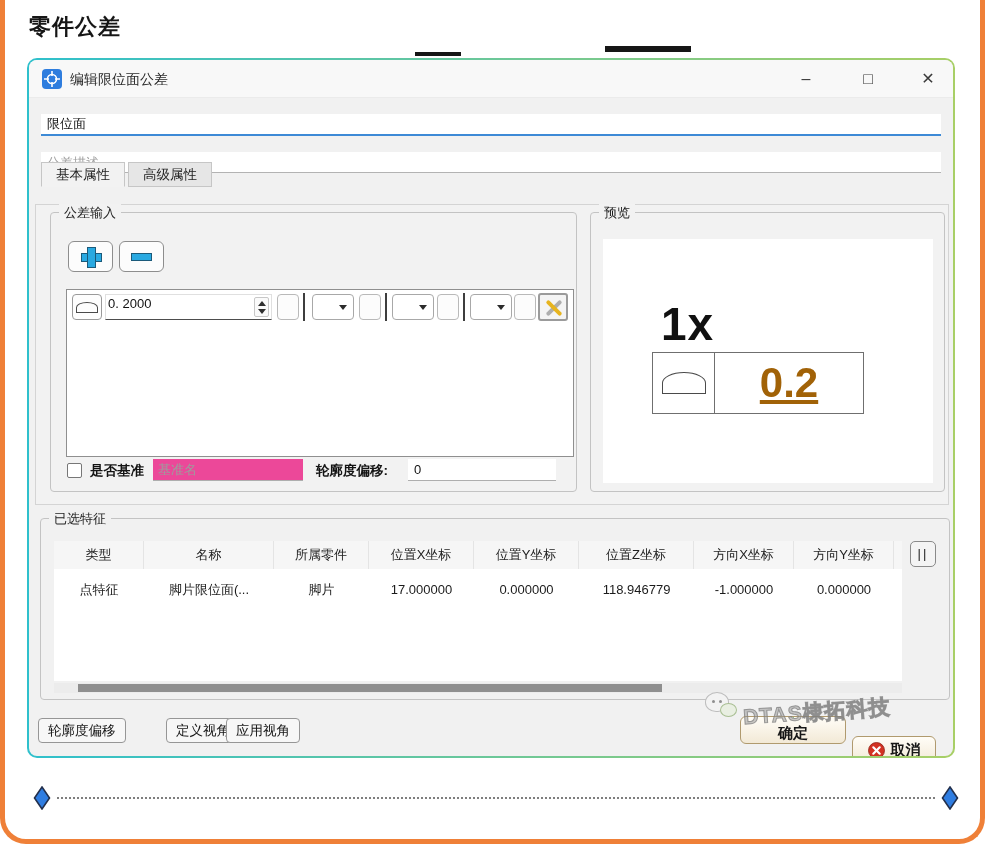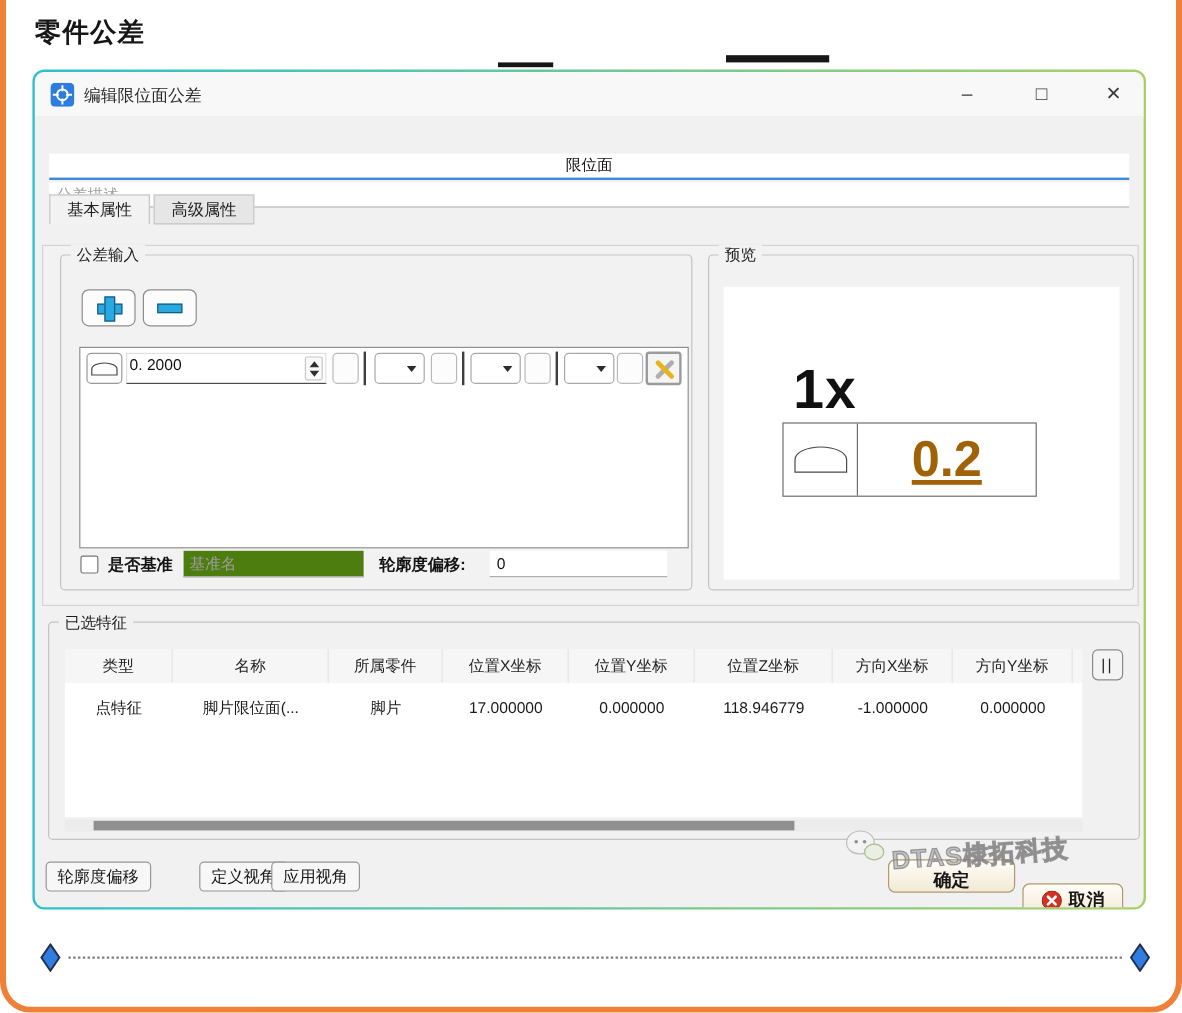--- a/index.html
+++ b/index.html
@@ -25,21 +25,21 @@
   .dialog { position:relative; width:100%; height:100%; background:#f1f1f1; border-radius:8px; overflow:hidden; }
 
   .titlebar { position:absolute; left:0; top:0; width:100%; height:38px; background:#f8f8f8; border-bottom:1px solid #ebebeb; }
   .app-icon { position:absolute; left:13px; top:9px; width:20px; height:20px; }
   .win-title { position:absolute; left:41px; top:11px; font-size:14px; color:#2a2a2a; }
   .win-btn { position:absolute; top:4px; width:30px; height:30px; text-align:center; line-height:30px; font-size:16px; color:#3a3a3a; }
   #btn-min { left:762px; } #btn-max { left:824px; } #btn-close { left:884px; }
 
   .line-input { position:absolute; left:12px; width:900px; height:22px; background:#fff; border:none; outline:none;
     padding:0 6px; font-size:13px; color:#111; font-family:"Liberation Sans", sans-serif; }
-  #name-input { top:68px; border-bottom:2px solid var(--c-focus);text-align:center; }
+  #name-input { top:54px; border-bottom:2px solid var(--c-focus); }
   #desc-input { top:92px; height:21px; border-bottom:1px solid #b3b3b3; }
   .line-input::placeholder { color:#9d9d9d; }
 
   .tabs { position:absolute; left:12px; top:102px; height:25px; display:flex;align-items:flex-end; }
   .tab { height:25px; padding:0 14px; font-size:13.5px; color:#222; line-height:24px;
     border:1px solid #c6c6c6; background:#e6e6e6; margin-right:3px; position:relative; }
   .tab.active { background:#f2f2f2; border-bottom:1px solid #f2f2f2; z-index:3; }
   .tab-pane { position:absolute; left:6px; top:144px; width:914px; height:301px; border:1px solid #d4d4d4; background:#f2f2f2; }
 
   
@@ -80,21 +80,21 @@
     display:flex; align-items:center; justify-content:flex-end; padding-right:6px; }
   #cb1 { left:245px; } #cb2 { left:325px; } #cb3 { left:403px; }
   .caret { width:0; height:0; border-left:4px solid transparent; border-right:4px solid transparent; border-top:5px solid #2b2b2b; }
   .tools-btn { left:471px; width:30px; height:28px; top:3px; border:2px solid #9b9b9b; border-radius:3px; background:#f4f4f4; }
   .tool-bar { position:absolute; left:4px; top:11px; width:20px; height:4px; border-radius:2px; }
   .tool-y { background:#e7b41f; transform:rotate(45deg); }
   .tool-g { background:#aeaeae; transform:rotate(-45deg); }
 
   .chk { position:absolute; left:16px; top:250px; width:15px; height:15px; border:1px solid #777; background:#fff; border-radius:2px; }
   .chk-label { position:absolute; left:39px; top:249px; font-size:13.5px; color:#141414; font-weight:600; }
-  .datum-input { position:absolute; left:102px; top:246px; width:150px; height:22px; background:#4d7c0f; border:none; outline:none;
+  .datum-input { position:absolute; left:102px; top:246px; width:150px; height:22px; background:#ec4899; border:none; outline:none;
     border-bottom:1px solid #aeaeae; font-size:13px; padding:0 5px; color:#111; font-family:"Liberation Sans", sans-serif; }
   .datum-input::placeholder { color:#9d9d9d; }
   .offset-label { position:absolute; left:265px; top:249px; font-size:13.5px; color:#141414; font-weight:600; }
   .offset-input { position:absolute; left:357px; top:246px; width:148px; height:22px; background:#fff; border:none; outline:none;
     border-bottom:1px solid #aeaeae; font-size:13px; padding:0 6px; color:#111; font-family:"Liberation Sans", sans-serif; }
 
   
   .prev-white { position:absolute; left:12px; top:26px; width:330px; height:244px; background:#fff; }
   .prev-mult { position:absolute; left:58px; top:58px; font-size:46px; font-weight:600; color:#101010; letter-spacing:1px; }
   .fcf { position:absolute; left:49px; top:113px; width:212px; height:62px; border:1px solid #6f6f6f; display:flex; background:#fff; }

